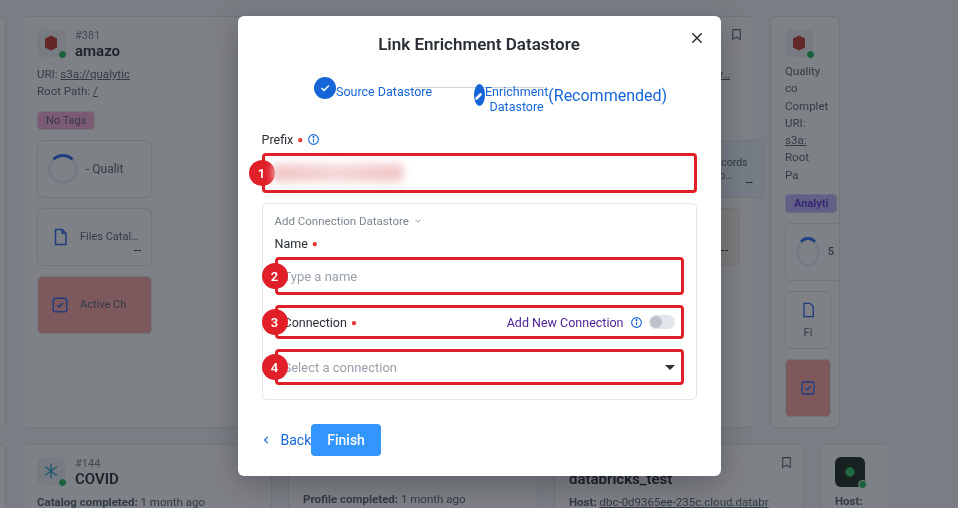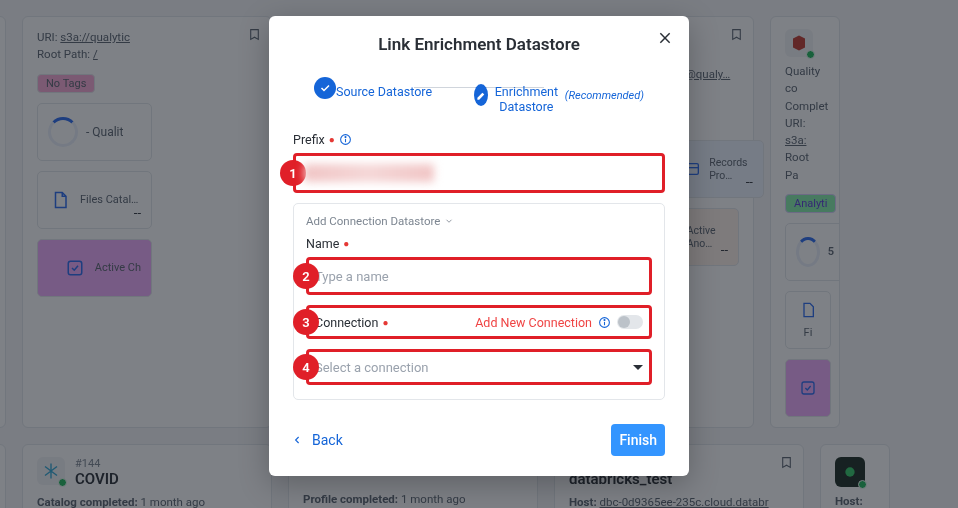--- a/index.html
+++ b/index.html
@@ -17,73 +17,73 @@
   .ds-icon-wrap.db { width: 30px; height: 30px; }
   .status-dot { position: absolute; right: -2px; bottom: -2px; width: 9px; height: 9px; background: #1fb85c; border-radius: 50%; border: 1.5px solid #fff; }
   .ds-id { font-size: 11px; color: #7d8691; }
   .ds-name { font-size: 15px; font-weight: 600; color: #2a2f36; white-space: nowrap; overflow: hidden; text-overflow: ellipsis; }
   .ds-title { display: flex; flex-direction: column; min-width: 0; flex: 1; }
   .bookmark { position: absolute; top: 10px; right: 10px; color: #5b6470; }
   .ds-meta { font-size: 11.5px; color: #5b6470; line-height: 1.5; }
   .ds-meta a { color: #5b6470; text-decoration: underline; }
   .tags-row { margin-top: 10px; }
   .tag-pill { display: inline-block; font-size: 11px; background: #f9a8d4; border: 1px solid #e3e6ea; color: #5b6470; border-radius: 4px; padding: 2px 8px; }
-  .tag-pill.purple { background: #86efac; border-color: #d9cdfd; color: #5c3bd6; }
+  .tag-pill.purple { background: #c4b5fd; border-color: #d9cdfd; color: #5c3bd6; font-weight: bold; }
 
   .stat-row { display: flex; gap: 14px; margin-top: 10px; }
   .stat-card { background: #fff; border: 1px solid #e3e6ea; border-radius: 5px; padding: 10px; width: 100px; height: 58px; display: flex; align-items: center; gap: 8px; font-size: 11px; color: #5b6470; position: relative; }
   .stat-card.wide { width: 115px; }
   .stat-card .val { position: absolute; right: 10px; bottom: 8px; font-size: 13px; color: #2a2f36; }
   .stat-card .spinner { width: 30px; height: 30px; border: 3px solid #eaf0fb; border-top-color: #2a6af0; border-radius: 50%; }
   .stat-icon { width: 24px; height: 24px; display: flex; align-items: center; justify-content: center; }
 
   .records-card { background: #eef4ff; }
   .anomaly-card { background: #fef1e8; }
-  .check-card { background: #f0abfc; justify-content: flex-end; }
+  .check-card { background: #fca5a5; }
 
   
   .overlay { position: absolute; inset: 0; background: rgba(20,25,35,0.55); display: flex; justify-content: center; align-items: flex-start; padding-top: 16px; }
-  .modal { width: 420px; background: #fff; border-radius: 6px; box-shadow: 0 8px 30px rgba(0,0,0,0.25); padding: 18px 24px 20px; position: relative; }
+  .modal { width: 483px; background: #fff; border-radius: 6px; box-shadow: 0 8px 30px rgba(0,0,0,0.25); padding: 18px 24px 20px; position: relative; }
   .close-x { position: absolute; top: 14px; right: 16px; font-size: 18px; color: #2a2f36; cursor: pointer; }
   .modal-title { text-align: center; font-size: 17px; font-weight: 600; color: #2a2f36; margin-bottom: 22px; }
 
   .stepper { display: flex; align-items: flex-start; justify-content: center; gap: 0; margin-bottom: 18px; }
   .step { display: flex; flex-direction: row; align-items: center; width: 170px; }
   .step-circle { width: 22px; height: 22px; border-radius: 50%; background: #1565d8; display: flex; align-items: center; justify-content: center; }
   .step-line { width: 130px; height: 1px; background: #d0d5dc; margin-top: 11px; }
   .step-label { font-size: 12.5px; color: #1565d8; margin-top: 8px; text-align: center; }
-  .step-sub { font-size: 11px; color: #1565d8; font-style: italic; }
+  .step-sub { font-size: 16px; color: #1565d8; }
 
   .form-label { font-size: 12.5px; color: #2a2f36; margin-bottom: 6px; display: flex; align-items: center; gap: 4px; }
   .required-dot { color: #e53935; font-size: 10px; }
   .info-icon { color: #1565d8; }
 
   .hl-box { border: 3px solid #e01f28; border-radius: 4px; padding: 4px; position: relative; margin-bottom: 10px; }
   .num-badge { position: absolute; left: -16px; top: 50%; transform: translateY(-50%); width: 26px; height: 26px; background: #e01f28; color: #fff; border-radius: 50%; display: flex; align-items: center; justify-content: center; font-size: 13px; font-weight: 600; }
 
   .blurred-input { height: 30px; background: #fff; border-radius: 3px; display: flex; align-items: center; padding-left: 6px; }
   .blurred-input .blur { display: inline-block; width: 130px; height: 18px; background: linear-gradient(90deg,#f1c5c5,#f5d7d7,#f1c5c5); filter: blur(4px); border-radius: 3px; }
 
   .subpanel { border: 1px solid #e3e6ea; border-radius: 5px; padding: 10px 12px 14px; margin-top: 6px; }
   .subpanel-head { font-size: 11.5px; color: #7d8691; display: flex; align-items: center; gap: 4px; margin-bottom: 8px; }
 
   .text-input { width: 100%; height: 32px; border: none; outline: none; font-size: 13px; color: #2a2f36; padding: 0 6px; background: transparent; }
   .text-input::placeholder { color: #9aa2ad; }
 
   .conn-row { display: flex; align-items: center; justify-content: space-between; height: 24px; font-size: 12.5px; color: #2a2f36; }
-  .conn-row .add-new { color: #ef4444; text-align: center; }
+  .conn-row .add-new { color: #4c1d95; text-align: center; }
   .toggle { width: 26px; height: 14px; background: #e3e6ea; border-radius: 8px; position: relative; }
   .toggle::after { content: ""; position: absolute; left: 1px; top: 1px; width: 12px; height: 12px; background: #bcc2c9; border-radius: 50%; }
 
   .select-row { display: flex; align-items: center; justify-content: space-between; height: 30px; padding: 0 6px; font-size: 13px; color: #9aa2ad; }
   .caret { width: 0; height: 0; border-left: 5px solid transparent; border-right: 5px solid transparent; border-top: 5px solid #2a2f36; }
 
-  .modal-footer { display: flex; justify-content: space-between; align-items: center; margin-top: 24px; }
+  .modal-footer { display: flex; align-items: center; margin-top: 24px; }
   .back-btn { display: flex; align-items: center; gap: 10px; color: #1565d8; font-size: 14px; cursor: pointer; }
-  .finish-btn { background: #3395ff; color: #fff; border: none; border-radius: 4px; padding: 8px 8px; font-size: 14px; font-weight: 500; cursor: pointer; }
+  .finish-btn { background: #3395ff; color: #fff; border: none; border-radius: 4px; padding: 8px 16px; font-size: 14px; font-weight: 500; cursor: pointer; }
 
   svg { display: block; }
 </style>
 </head>
 <body>
 
 <div class="bg">
 
   <div class="card-row off-left">
 
@@ -98,20 +98,32 @@
 
       
     </div>
 
     <div class="ds-card">
       <span class="bookmark">
         <svg width="13" height="15" viewBox="0 0 24 24" fill="none" stroke="currentColor" stroke-width="2">
             <path d="M5 3h14v18l-7-4-7 4V3z"></path>
           </svg>
       </span>
+      <div class="ds-head">
+        <div class="ds-icon-wrap">
+          <svg width="18" height="18" viewBox="0 0 24 24" fill="#c13b2f">
+              <path d="M12 2l8 4v12l-8 4-8-4V6l8-4z"></path>
+            </svg>
+          <span class="status-dot"></span>
+        </div>
+        <div class="ds-title">
+          <span class="ds-id">#381</span>
+          <span class="ds-name">amazo</span>
+        </div>
+      </div>
       <div class="ds-meta"><span>URI:</span> <a>s3a://qualytic</a></div>
       <div class="ds-meta"><span>Root Path:</span> <a>/</a></div>
       <div class="tags-row"><span class="tag-pill">No Tags</span></div>
 
       <div class="stat-row">
         <div class="stat-card" style="width:115px;">
           <div class="spinner"></div>
           <span style="font-size:12px;">- <span>Qualit</span></span>
         </div>
       </div>

